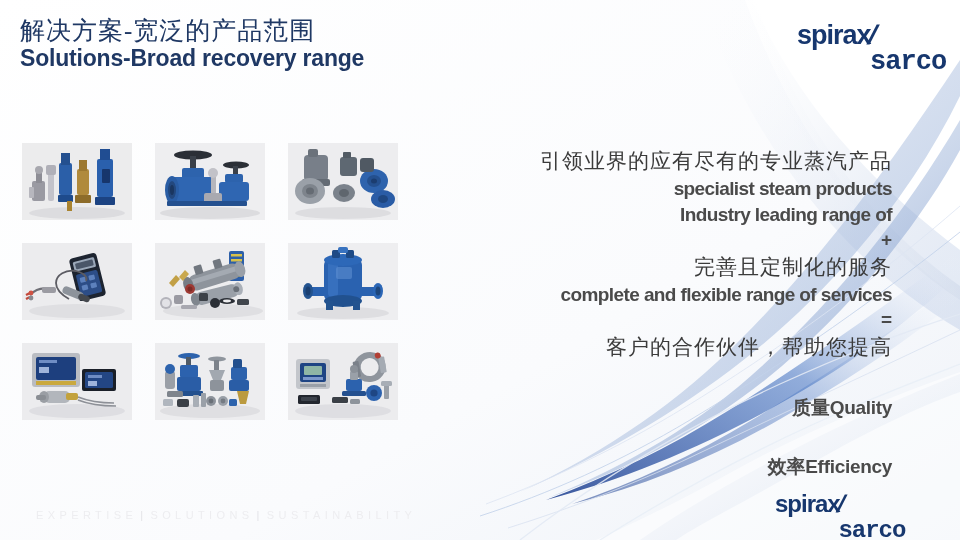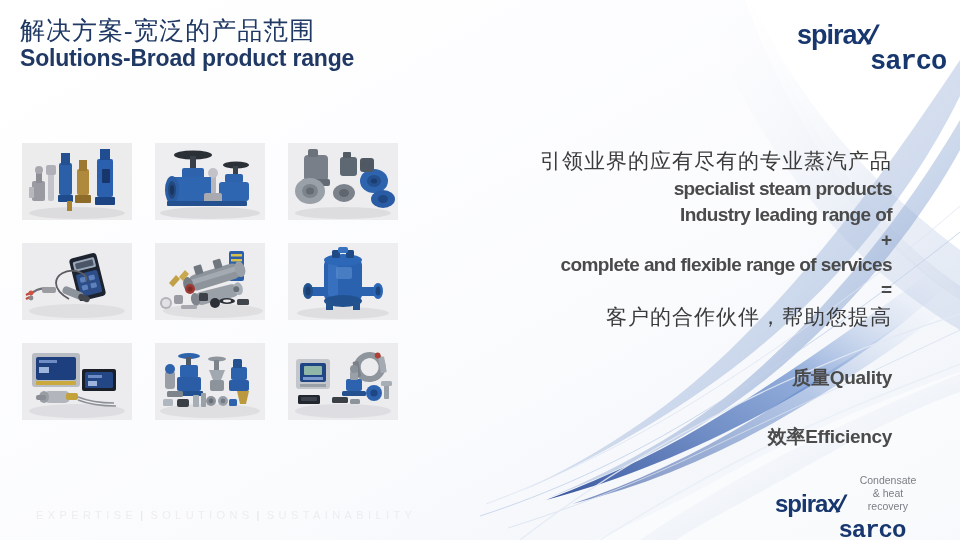--- a/index.html
+++ b/index.html
@@ -255,21 +255,21 @@
       <path d="M640,540 C700,498 790,448 880,408 C915,392 940,382 960,374
                L960,392 C920,406 862,434 800,470 C742,503 700,524 676,540 Z" fill="url(#gRib4)" opacity=".45"></path>
 
       <path d="M520,540 C590,486 680,430 780,384 C850,352 915,328 960,314" fill="none" stroke="#e2e9f4" stroke-width="1.2" opacity=".9"></path>
       <path d="M600,540 C670,496 760,446 855,406 C905,385 940,372 960,364" fill="none" stroke="#e8eef6" stroke-width="1.2" opacity=".9"></path>
     </svg>
   </div>
 
   <div class="title-block">
     <div class="title-cn">解决方案-宽泛的产品范围</div>
-    <div class="title-en">Solutions-Broad product range</div>
+    <div class="title-en">Solutions-Broad recovery range</div>
   </div>
 
   <div class="logo logo-top">
     <span class="lg-spirax">spirax</span><span class="lg-slash">/</span><span class="lg-sarco">sarco</span>
   </div>
 
   <div class="grid">
 
     <div class="tile">
       <svg viewBox="0 0 110 77">
@@ -518,35 +518,31 @@
         <rect x="93" y="38" width="11" height="5" rx="1.5" fill="#a8aeb6"></rect>
       </svg>
     </div>
   </div>
 
   <div class="msg">
     <div class="cn">引领业界的应有尽有的专业蒸汽产品</div>
     <div class="en">specialist steam products</div>
     <div class="en">Industry leading range of</div>
     <div class="op">+</div>
+    <div class="cn">完善且定制化的服务</div>
     <div class="en">complete and flexible range of services</div>
     <div class="op">=</div>
     <div class="cn">客户的合作伙伴，帮助您提高</div>
     <div class="mixed">质量Quality</div>
     <div class="mixed">效率Efficiency</div>
   </div>
 
 
   <div class="footer-pillars">
     <span>EXPERTISE</span><span class="sep">|</span><span>SOLUTIONS</span><span class="sep">|</span><span>SUSTAINABILITY</span>
   </div>
 
-  <div class="cond-caption">
-    <div>Condensate</div>
-    <div>&amp; heat</div>
-    <div>recovery</div>
-  </div>
 
   <div class="logo logo-bottom">
     <span class="lg-spirax">spirax</span><span class="lg-slash">/</span><span class="lg-sarco">sarco</span>
   </div>
 
 </div>
 
 </body></html>

